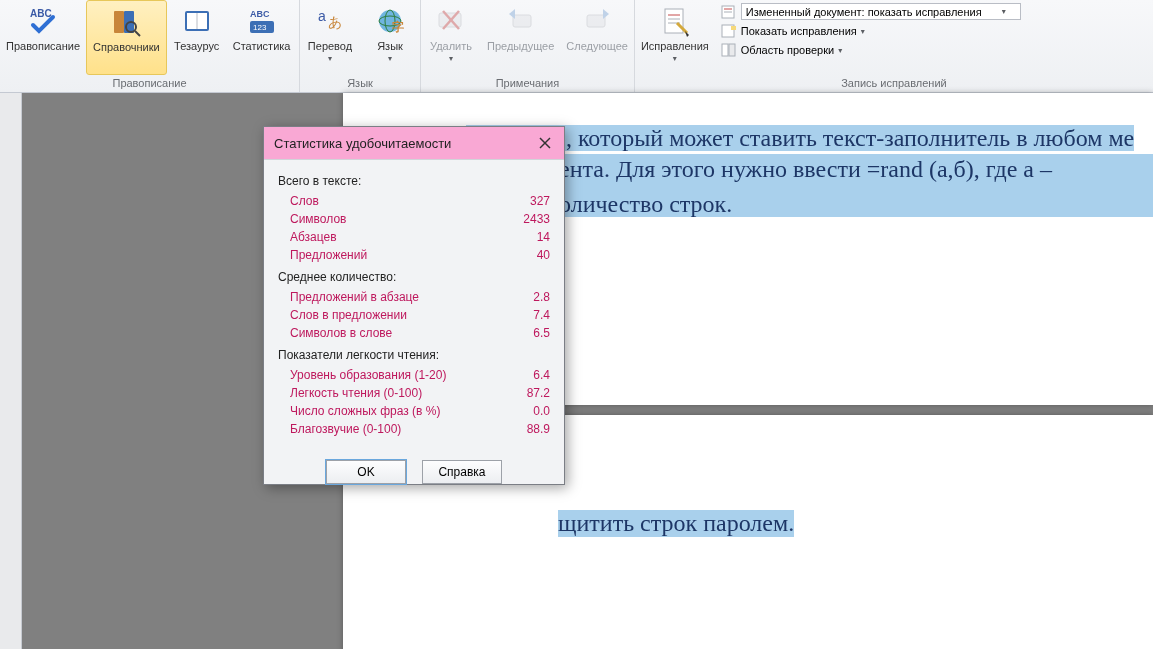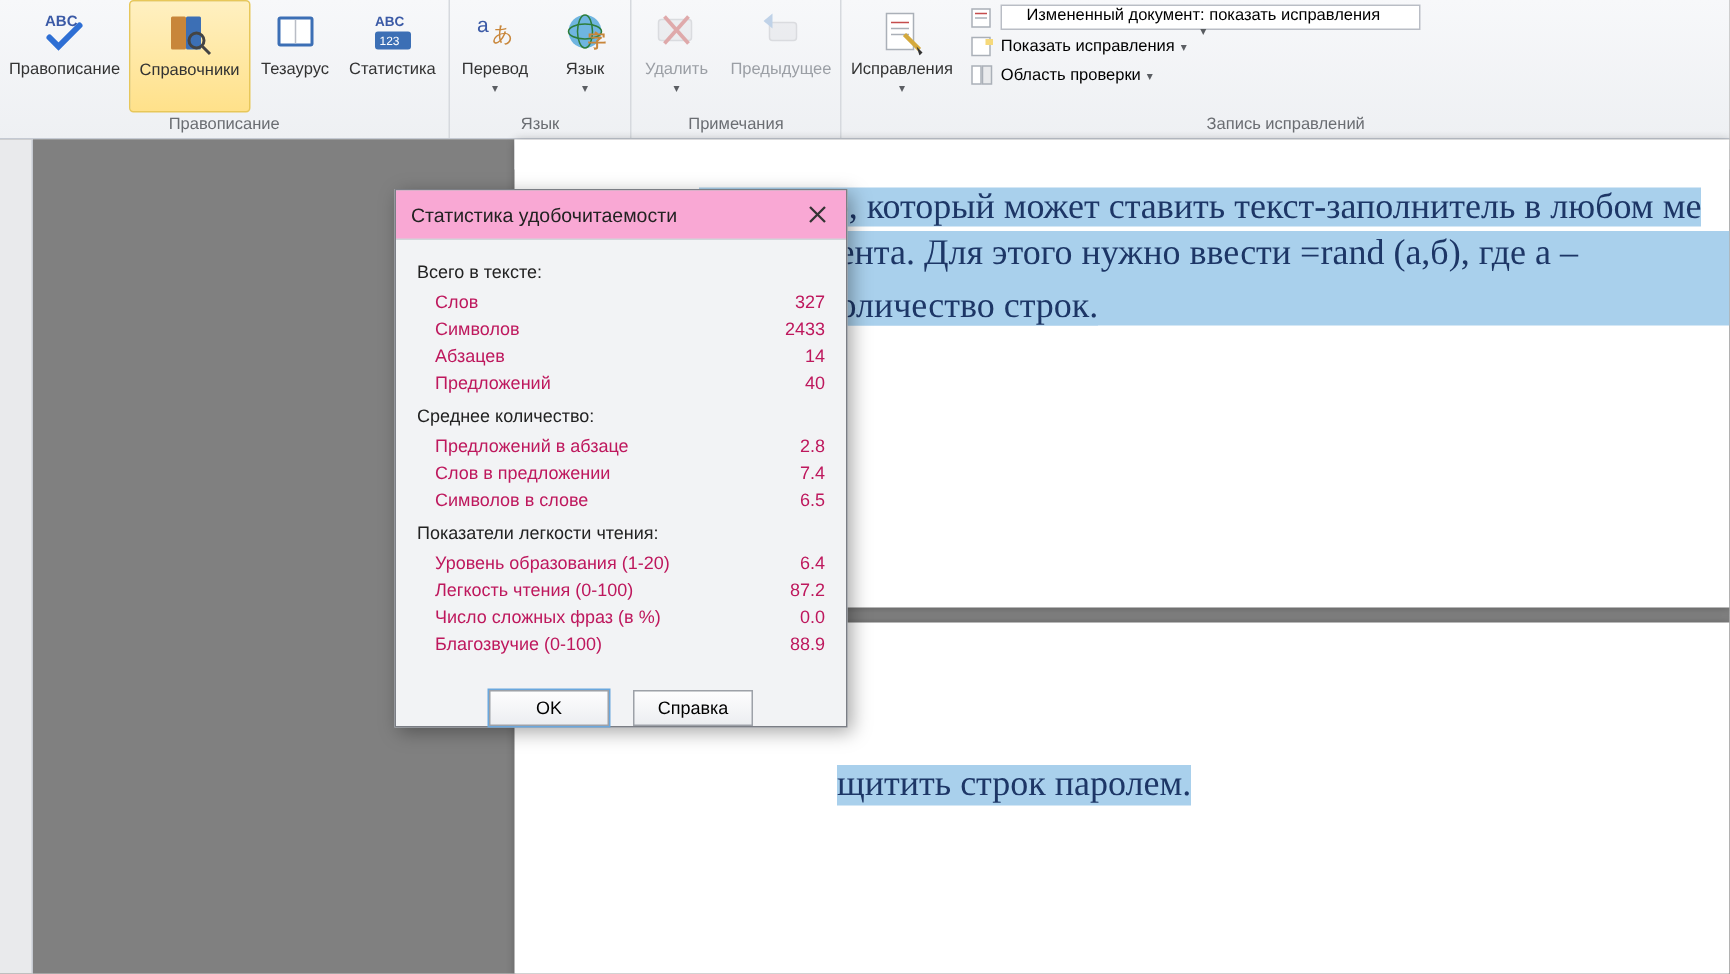--- a/index.html
+++ b/index.html
@@ -15,21 +15,21 @@
   .big-btn.active { background: linear-gradient(#fff0c1, #ffe18a); border: 1px solid #e7c75a; border-radius: 3px; }
   .big-btn .icon-slot { width: 34px; height: 34px; display: flex; align-items: center; justify-content: center; margin-bottom: 2px; }
   .big-btn .btn-label { font-size: 11px; color: #333; text-align: center; line-height: 1.15; }
   .big-btn.disabled .btn-label { color: #9b9fa5; }
   .big-btn.disabled svg { opacity: .45; }
   .drop-arrow { font-size: 8px; color: #5b5e63; margin-top: 1px; }
 
   .tracking-pane { display: flex; flex-direction: column; padding: 3px 6px 0; gap: 3px; font-size: 11px; }
   .tracking-row { display: flex; align-items: center; gap: 4px; }
   .tracking-row .ti { width: 16px; height: 16px; }
-  .tracking-select { border: 1px solid #b9bdc5; background: #fff; font-size: 11px; padding: 0 14px 0 4px; height: 17px; display: flex; align-items: center; min-width: 280px; justify-content: space-between; flex-direction: column; }
+  .tracking-select { border: 1px solid #b9bdc5; background: #fff; font-size: 11px; padding: 0 14px 0 4px; height: 17px; display: flex; align-items: center; min-width: 280px; justify-content: space-between; }
   .tracking-select .sel-arrow { font-size: 8px; color: #595c60; }
 
   
   .workspace { position: absolute; top: 93px; left: 0; right: 0; bottom: 0; background: #808080; }
   .ruler-v { position: absolute; left: 0; top: 0; bottom: 0; width: 22px; background: #e9eaec; border-right: 1px solid #c6cad1; }
   .gap-strip { position: absolute; left: 22px; top: 0; bottom: 0; width: 321px; background: #808080; }
   .ruler-h { position: absolute; top: 0; left: 343px; right: 0; height: 20px; background: #e9eaec; border-bottom: 1px solid #c6cad1; }
   .ruler-margin { position:absolute; top:0; left:0; height:20px; width:127px; background:#d3d6da;}
   .pages { position: absolute; left: 343px; top: 20px; right: 0; bottom: 0; background: #808080; }
   .page { position: absolute; left: 0; right: 0; background: #fff; box-shadow: 0 0 6px rgba(0,0,0,.3); }
@@ -152,20 +152,29 @@
       </div>
       <div class="big-btn disabled">
         <div class="icon-slot">
           <svg width="32" height="32" viewBox="0 0 32 32">
               <rect x="8" y="10" width="18" height="12" rx="2" fill="#e0e2e6" stroke="#babcc1"></rect>
               <path d="M10 4 L4 9 L10 14 Z" fill="#7fa7d4"></path>
             </svg>
         </div>
         <div class="btn-label">Предыдущее</div>
       </div>
+      <div class="big-btn disabled">
+        <div class="icon-slot">
+          <svg width="32" height="32" viewBox="0 0 32 32">
+              <rect x="6" y="10" width="18" height="12" rx="2" fill="#e0e2e6" stroke="#babcc1"></rect>
+              <path d="M22 4 L28 9 L22 14 Z" fill="#7fa7d4"></path>
+            </svg>
+        </div>
+        <div class="btn-label">Следующее</div>
+      </div>
     </div>
     <div class="ribbon-group-label">Примечания</div>
   </div>
 
   <div class="ribbon-group" style="flex:1; border-right:none;">
     <div class="ribbon-group-buttons">
       <div class="big-btn">
         <div class="icon-slot">
           <svg width="32" height="32" viewBox="0 0 32 32">
               <rect x="6" y="4" width="18" height="24" fill="#fff" stroke="#aab0b8"></rect>

